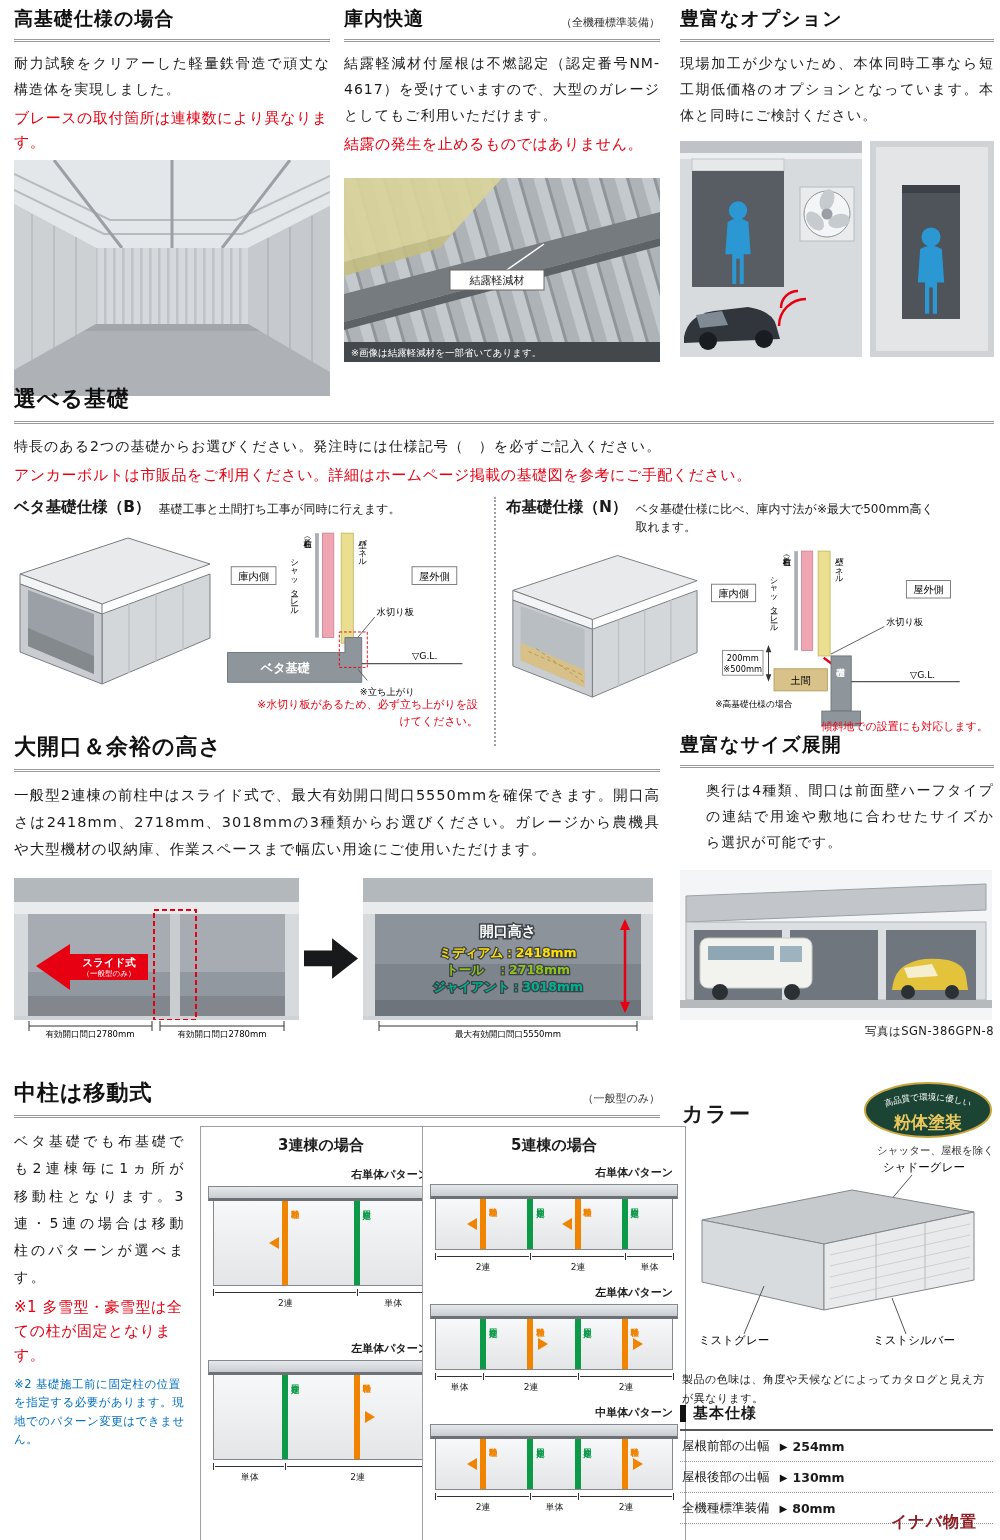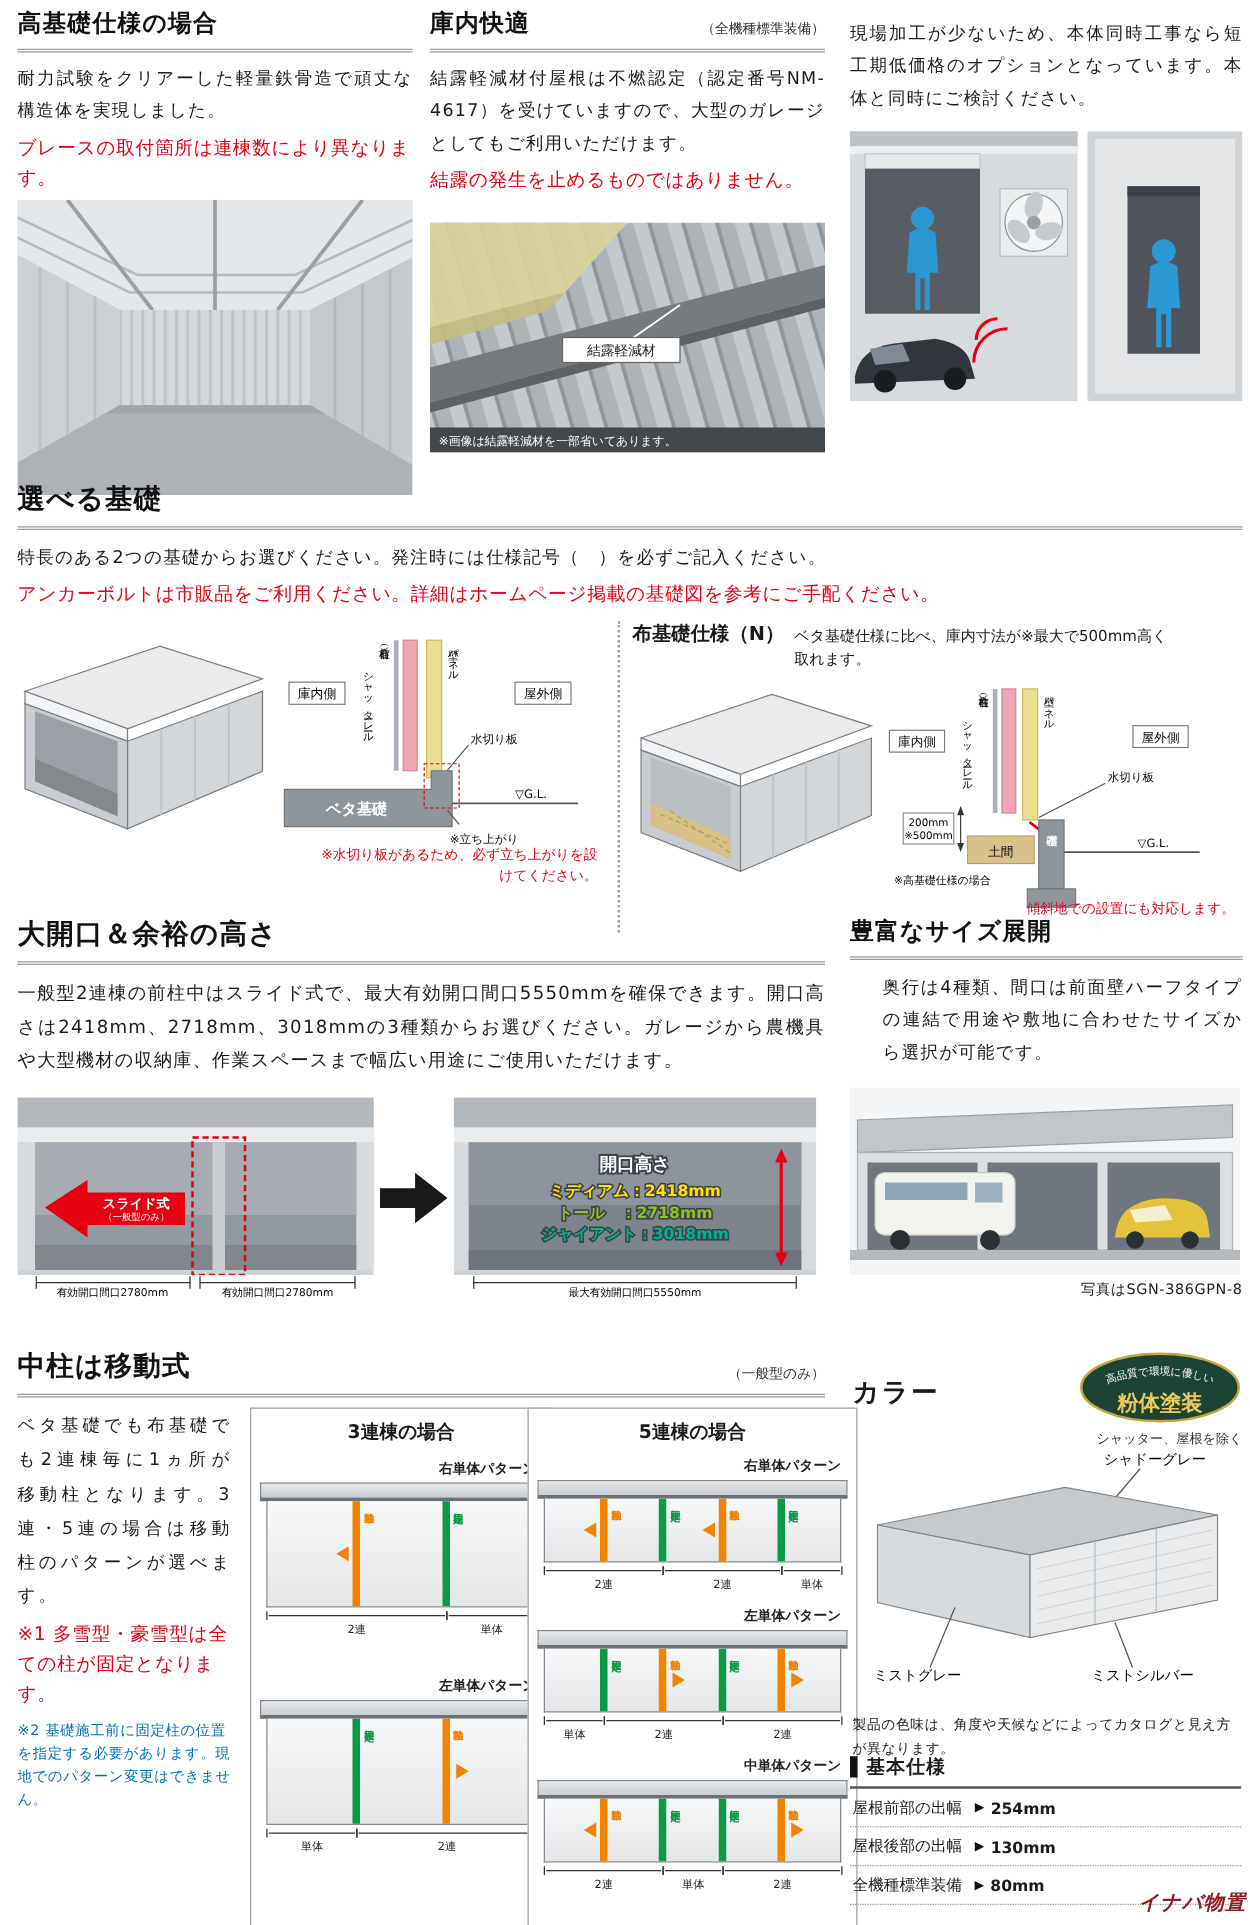--- a/index.html
+++ b/index.html
@@ -54,21 +54,21 @@
   .color-title{position:absolute;left:2px;top:22px;font-size:21px;font-weight:bold;letter-spacing:2px;}
   .badge-note{position:absolute;right:0;top:66px;font-size:10.5px;color:#333;}
   .color-note{position:absolute;left:2px;top:282px;font-size:11px;line-height:1.7;letter-spacing:0.5px;}
   
   .spec-head{display:flex;align-items:center;gap:7px;border-bottom:2px solid #555;padding-bottom:6px;}
   .spec-bar{width:6px;height:17px;background:#111;}
   .spec-title{font-size:15px;font-weight:bold;letter-spacing:1px;}
   .spec-row{display:flex;align-items:center;font-size:12.5px;padding:7px 2px 6px;border-bottom:1px dotted #999;}
   .spec-arrow{color:#111;font-size:10px;margin:0 5px 0 10px;}
   .spec-value{font-weight:bold;}
-  .footer-logo{position:absolute;right:3px;top:1512px;font-size:16px;font-weight:bold;font-style:italic;color:#8e1e24;letter-spacing:1px;}
+  .footer-logo{position:absolute;right:23px;top:1512px;font-size:16px;font-weight:bold;color:#8e1e24;letter-spacing:1px;}
   svg text{font-family:"DejaVu Sans",sans-serif;}
   .vtext{writing-mode:vertical-rl;text-orientation:upright;}
 </style>
 </head>
 <body>
 
 <div class="page">
 
   <section style="left:14px;top:6px;width:316px;">
     <div class="title-row">
@@ -134,20 +134,23 @@
       <polygon points="0,144 316,60 316,68 0,152" fill="#5d6267"></polygon>
       <line x1="160" y1="94" x2="200" y2="66" stroke="#fff" stroke-width="1.5"></line>
       <rect x="106" y="92" width="94" height="20" fill="#fff" stroke="#666"></rect>
       <text x="153" y="106" font-size="11" text-anchor="middle" fill="#222">結露軽減材</text>
       <rect x="0" y="164" width="316" height="20" fill="#43484d"></rect>
       <text x="7" y="178" font-size="9.5" fill="#fff">※画像は結露軽減材を一部省いてあります。</text>
     </svg>
   </section>
 
   <section style="left:680px;top:6px;width:314px;">
+    <div class="title-row">
+      <h2>豊富なオプション</h2>
+    </div>
     <p class="body">現場加工が少ないため、本体同時工事なら短工期低価格のオプションとなっています。本体と同時にご検討ください。</p>
     <svg class="photo" width="314" height="216" viewBox="0 0 314 216" style="margin-top:12px">
       <defs>
         <g id="personShape">
           <circle cx="0" cy="-30" r="8"></circle>
           <path d="M-9,-20 Q0,-26 9,-20 L11,8 L5,8 L5,34 L1.5,34 L1.5,12 L-1.5,12 L-1.5,34 L-5,34 L-5,8 L-11,8 Z"></path>
         </g>
       </defs>
       <rect x="0" y="0" width="182" height="216" fill="#d8dbde"></rect>
       <rect x="0" y="0" width="182" height="12" fill="#bfc3c7"></rect>
@@ -183,20 +186,24 @@
 
   <section style="left:14px;top:384px;width:980px;">
     <div class="title-row">
       <h2 class="big">選べる基礎</h2>
     </div>
     <p class="body" style="margin-top:10px;">特長のある2つの基礎からお選びください。発注時には仕様記号（　）を必ずご記入ください。</p>
     <p class="note-red">アンカーボルトは市販品をご利用ください。詳細はホームページ掲載の基礎図を参考にご手配ください。</p>
     <div class="panels">
 
       <div class="panel" style="width:470px;">
+        <div class="panel-head">
+          <span class="panel-name">ベタ基礎仕様（B）</span>
+          <span class="panel-desc">基礎工事と土間打ち工事が同時に行えます。</span>
+        </div>
         <div class="panel-content">
           <svg width="200" height="165" viewBox="0 0 200 165">
             <polygon points="6,52 114,16 196,42 88,82" fill="#e8eaec" stroke="#7a7e82"></polygon>
             <polygon points="6,52 88,82 88,92 6,62" fill="#f3f4f5" stroke="#7a7e82"></polygon>
             <polygon points="88,92 196,52 196,116 88,162" fill="#d3d7da" stroke="#7a7e82"></polygon>
             <g stroke="#bfc3c7" stroke-width="1.5">
               <line x1="115" y1="82" x2="115" y2="151"></line>
                 <line x1="142" y1="72" x2="142" y2="140"></line>
                 <line x1="169" y1="62" x2="169" y2="128"></line>
             </g>

